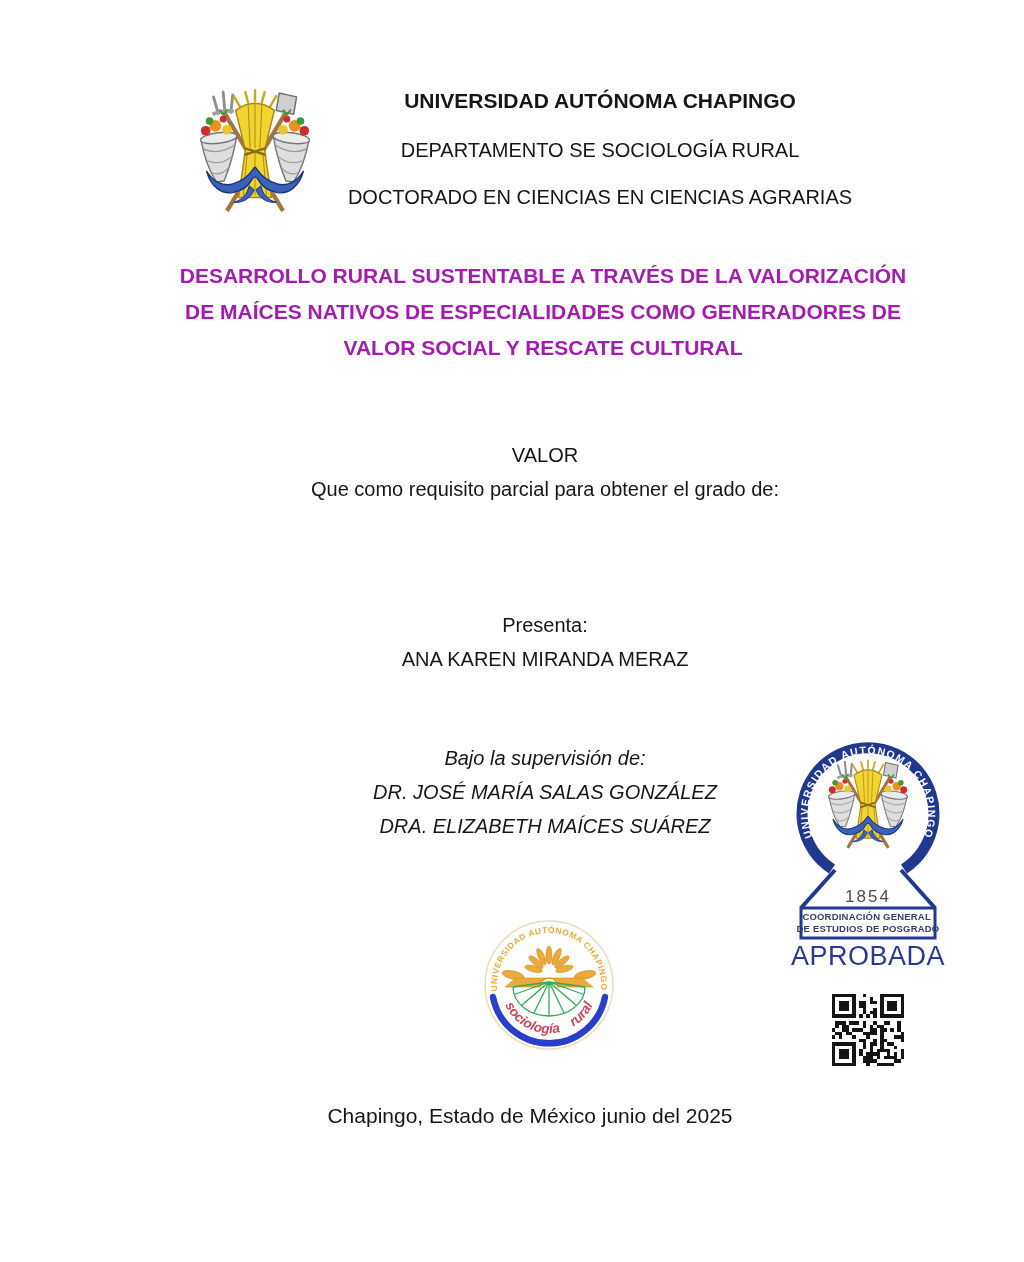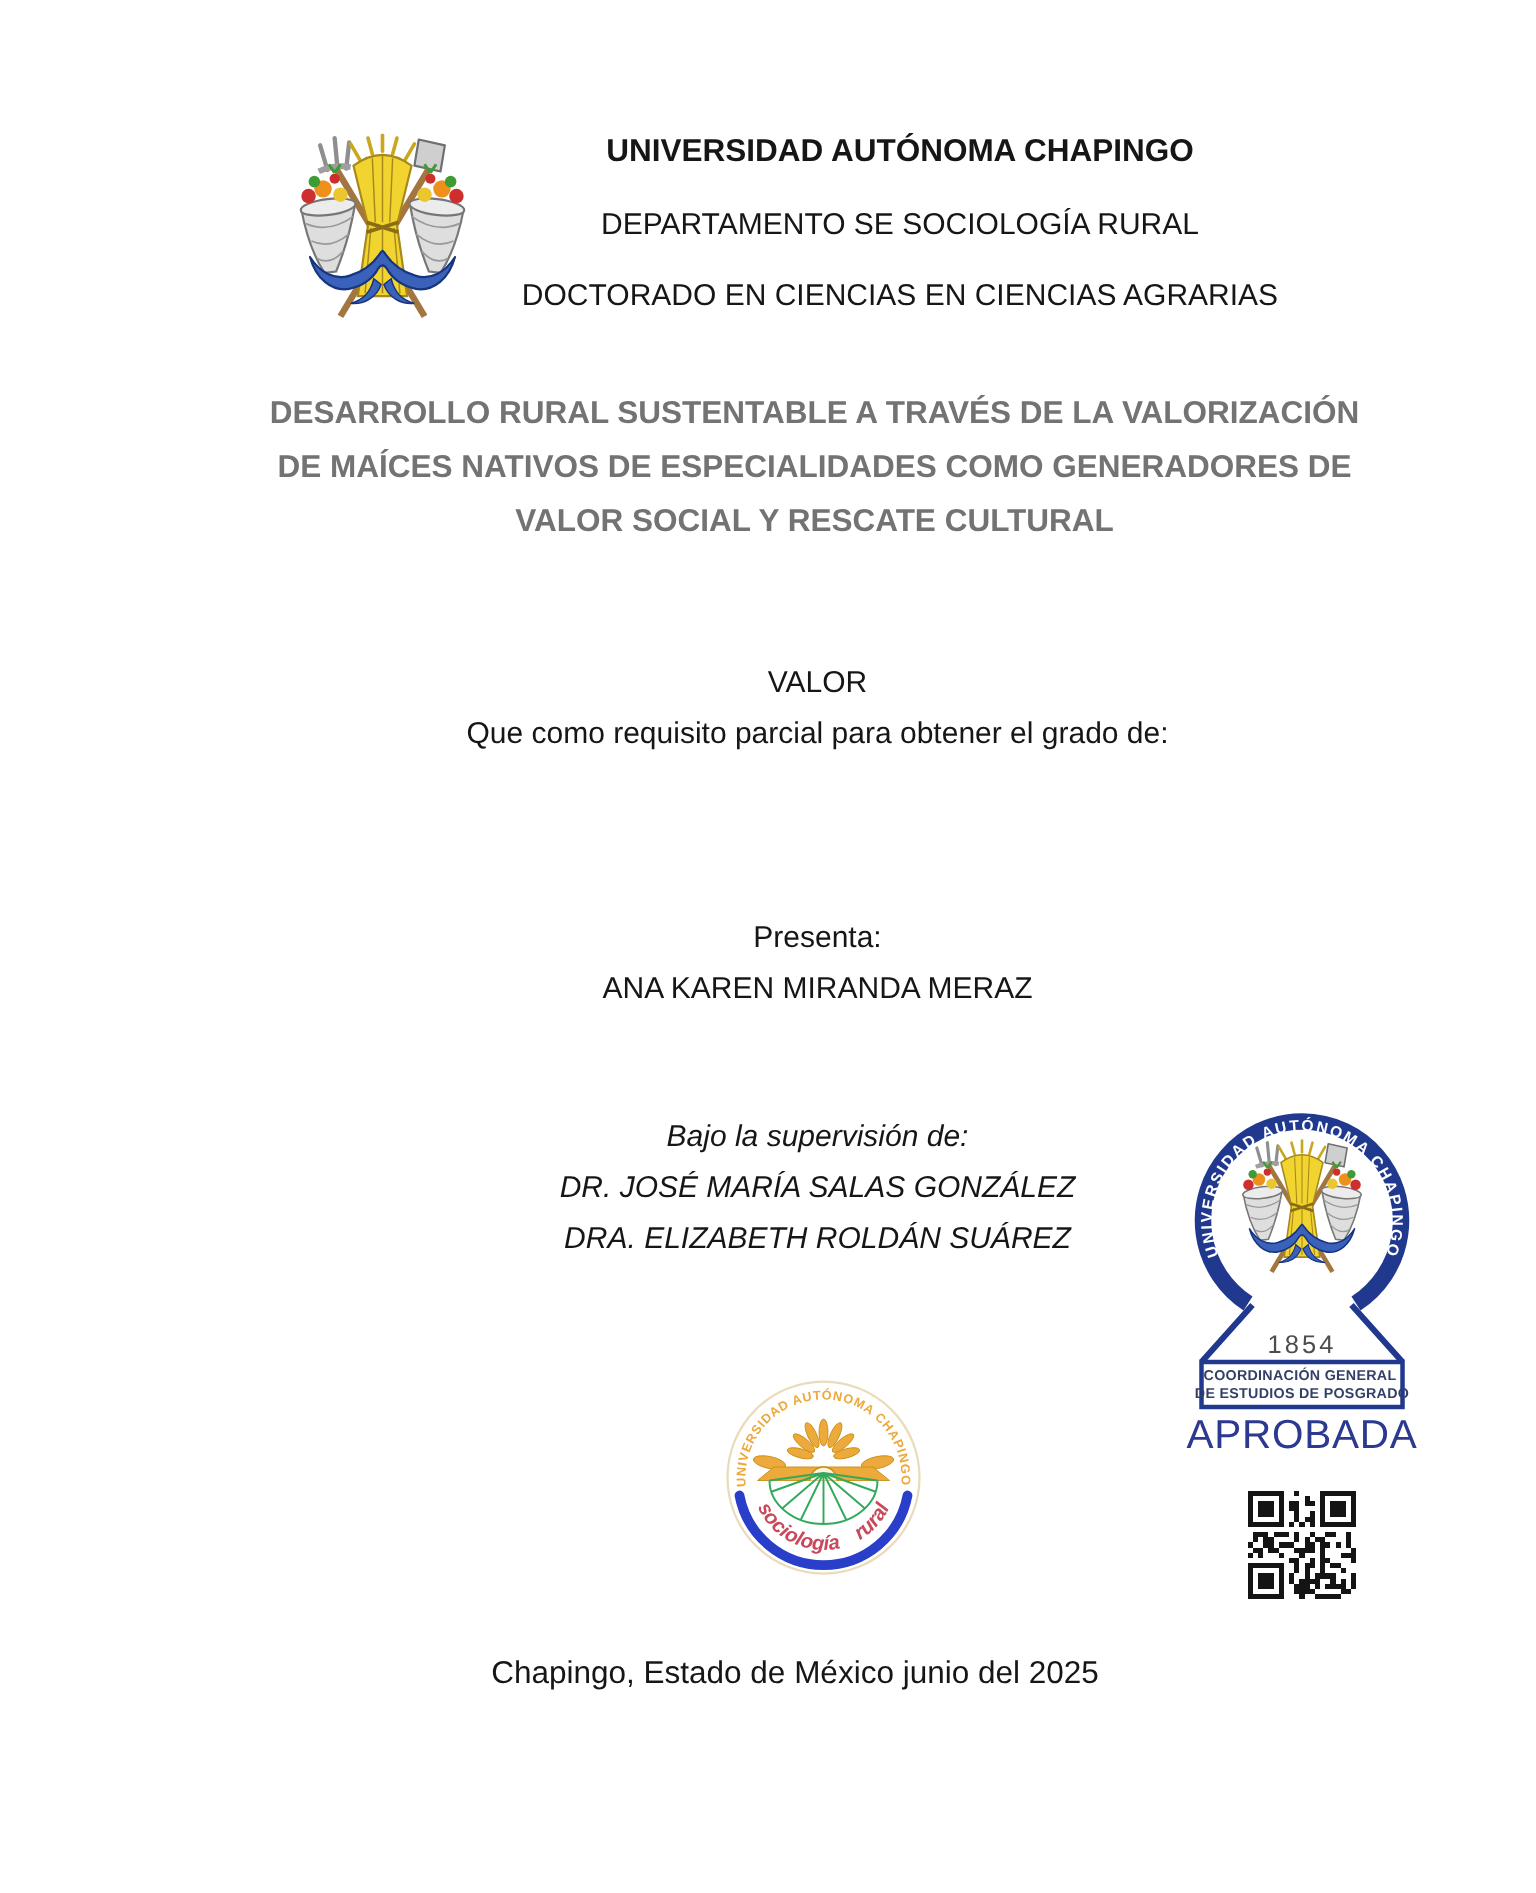--- a/index.html
+++ b/index.html
@@ -4,21 +4,21 @@
 <style>
   html,body{margin:0;padding:0;background:#fff;}
   .page{position:relative;width:1024px;height:1262px;background:#ffffff;
         font-family:"Liberation Sans",sans-serif;color:#111;overflow:hidden;}
   .abs{position:absolute;}
   .hdr{left:140px;width:920px;text-align:center;font-size:20px;color:#161616;}
   .h1{top:89px;font-weight:bold;font-size:21px;}
   .h2{top:139px;}
   .h3{top:186px;}
   .title{left:83px;top:258px;width:920px;text-align:center;font-weight:bold;
-         font-size:21px;line-height:36px;color:#737373;}
+         font-size:21px;line-height:36px;color:#a21caf;}
   .block{left:85px;width:920px;text-align:center;font-size:20px;line-height:34px;color:#161616;}
   .thesis{top:438px;}
   .presents{top:608px;}
   .supervision{top:741px;font-style:italic;}
   .footer{left:70px;top:1104px;width:920px;text-align:center;font-size:21px;color:#161616;}
   .logo{left:197px;top:86px;}
   .badge{left:790px;top:742px;}
   .aprobada{left:784px;top:941px;width:168px;text-align:center;font-weight:normal;
             font-size:27px;color:#2b3990;letter-spacing:.5px;}
   .qrbox{left:818px;top:980px;}
@@ -107,21 +107,21 @@
   </div>
 
   <div class="abs block presents">
     <div>Presenta:</div>
     <div>ANA KAREN MIRANDA MERAZ</div>
   </div>
 
   <div class="abs block supervision">
     <div>Bajo la supervisión de:</div>
     <div>DR. JOSÉ MARÍA SALAS GONZÁLEZ</div>
-    <div>DRA. ELIZABETH ROLDÁN SUÁREZ</div>
+    <div>DRA. ELIZABETH MAÍCES SUÁREZ</div>
   </div>
 
   <svg class="abs badge" width="156" height="200" viewBox="0 0 156 200">
     <defs>
       <path id="arcB" d="M24,98 A60,60 0 1 1 132,98" fill="none"></path>
     </defs>
     <path d="M42,127 A66,66 0 1 1 114,127" fill="#ffffff" stroke="#20398f" stroke-width="11"></path>
     <path d="M45,128 L11,166 M111,128 L145,166" stroke="#20398f" stroke-width="4" fill="none"></path>
     <rect x="11" y="166" width="134" height="30" fill="#ffffff" stroke="#20398f" stroke-width="3"></rect>
     <use href="#escudo" transform="translate(36,17) scale(0.70)"></use>

